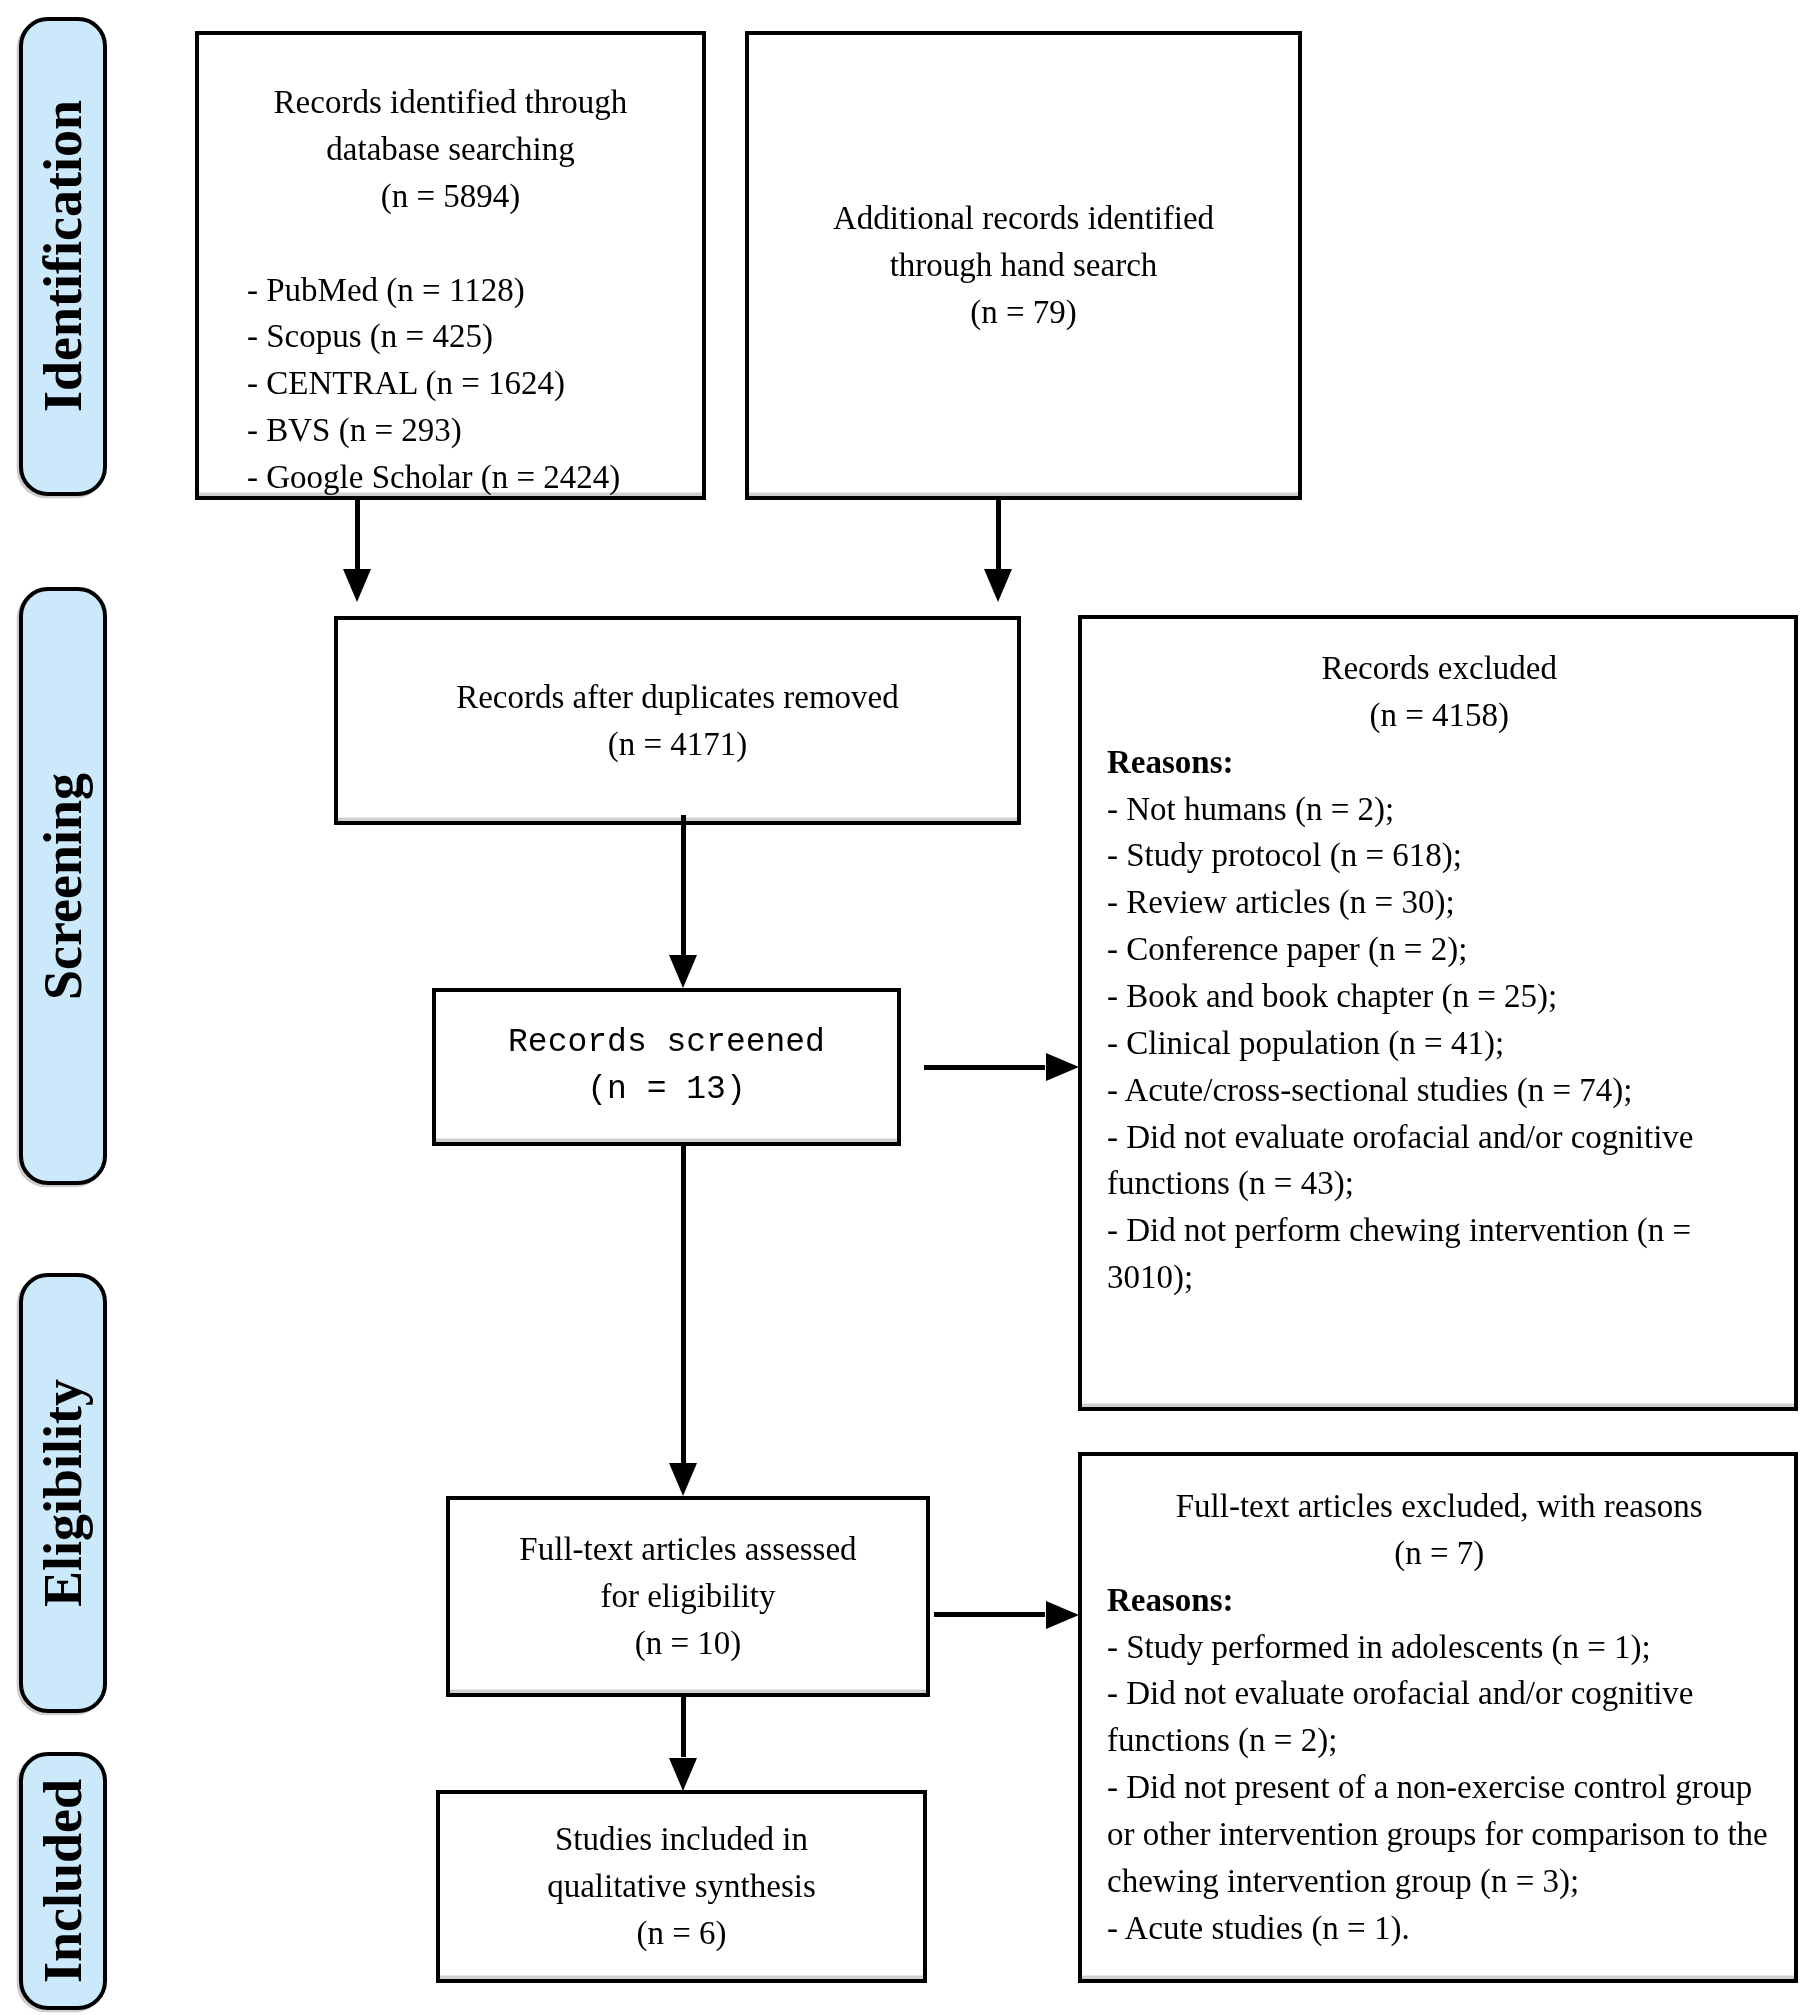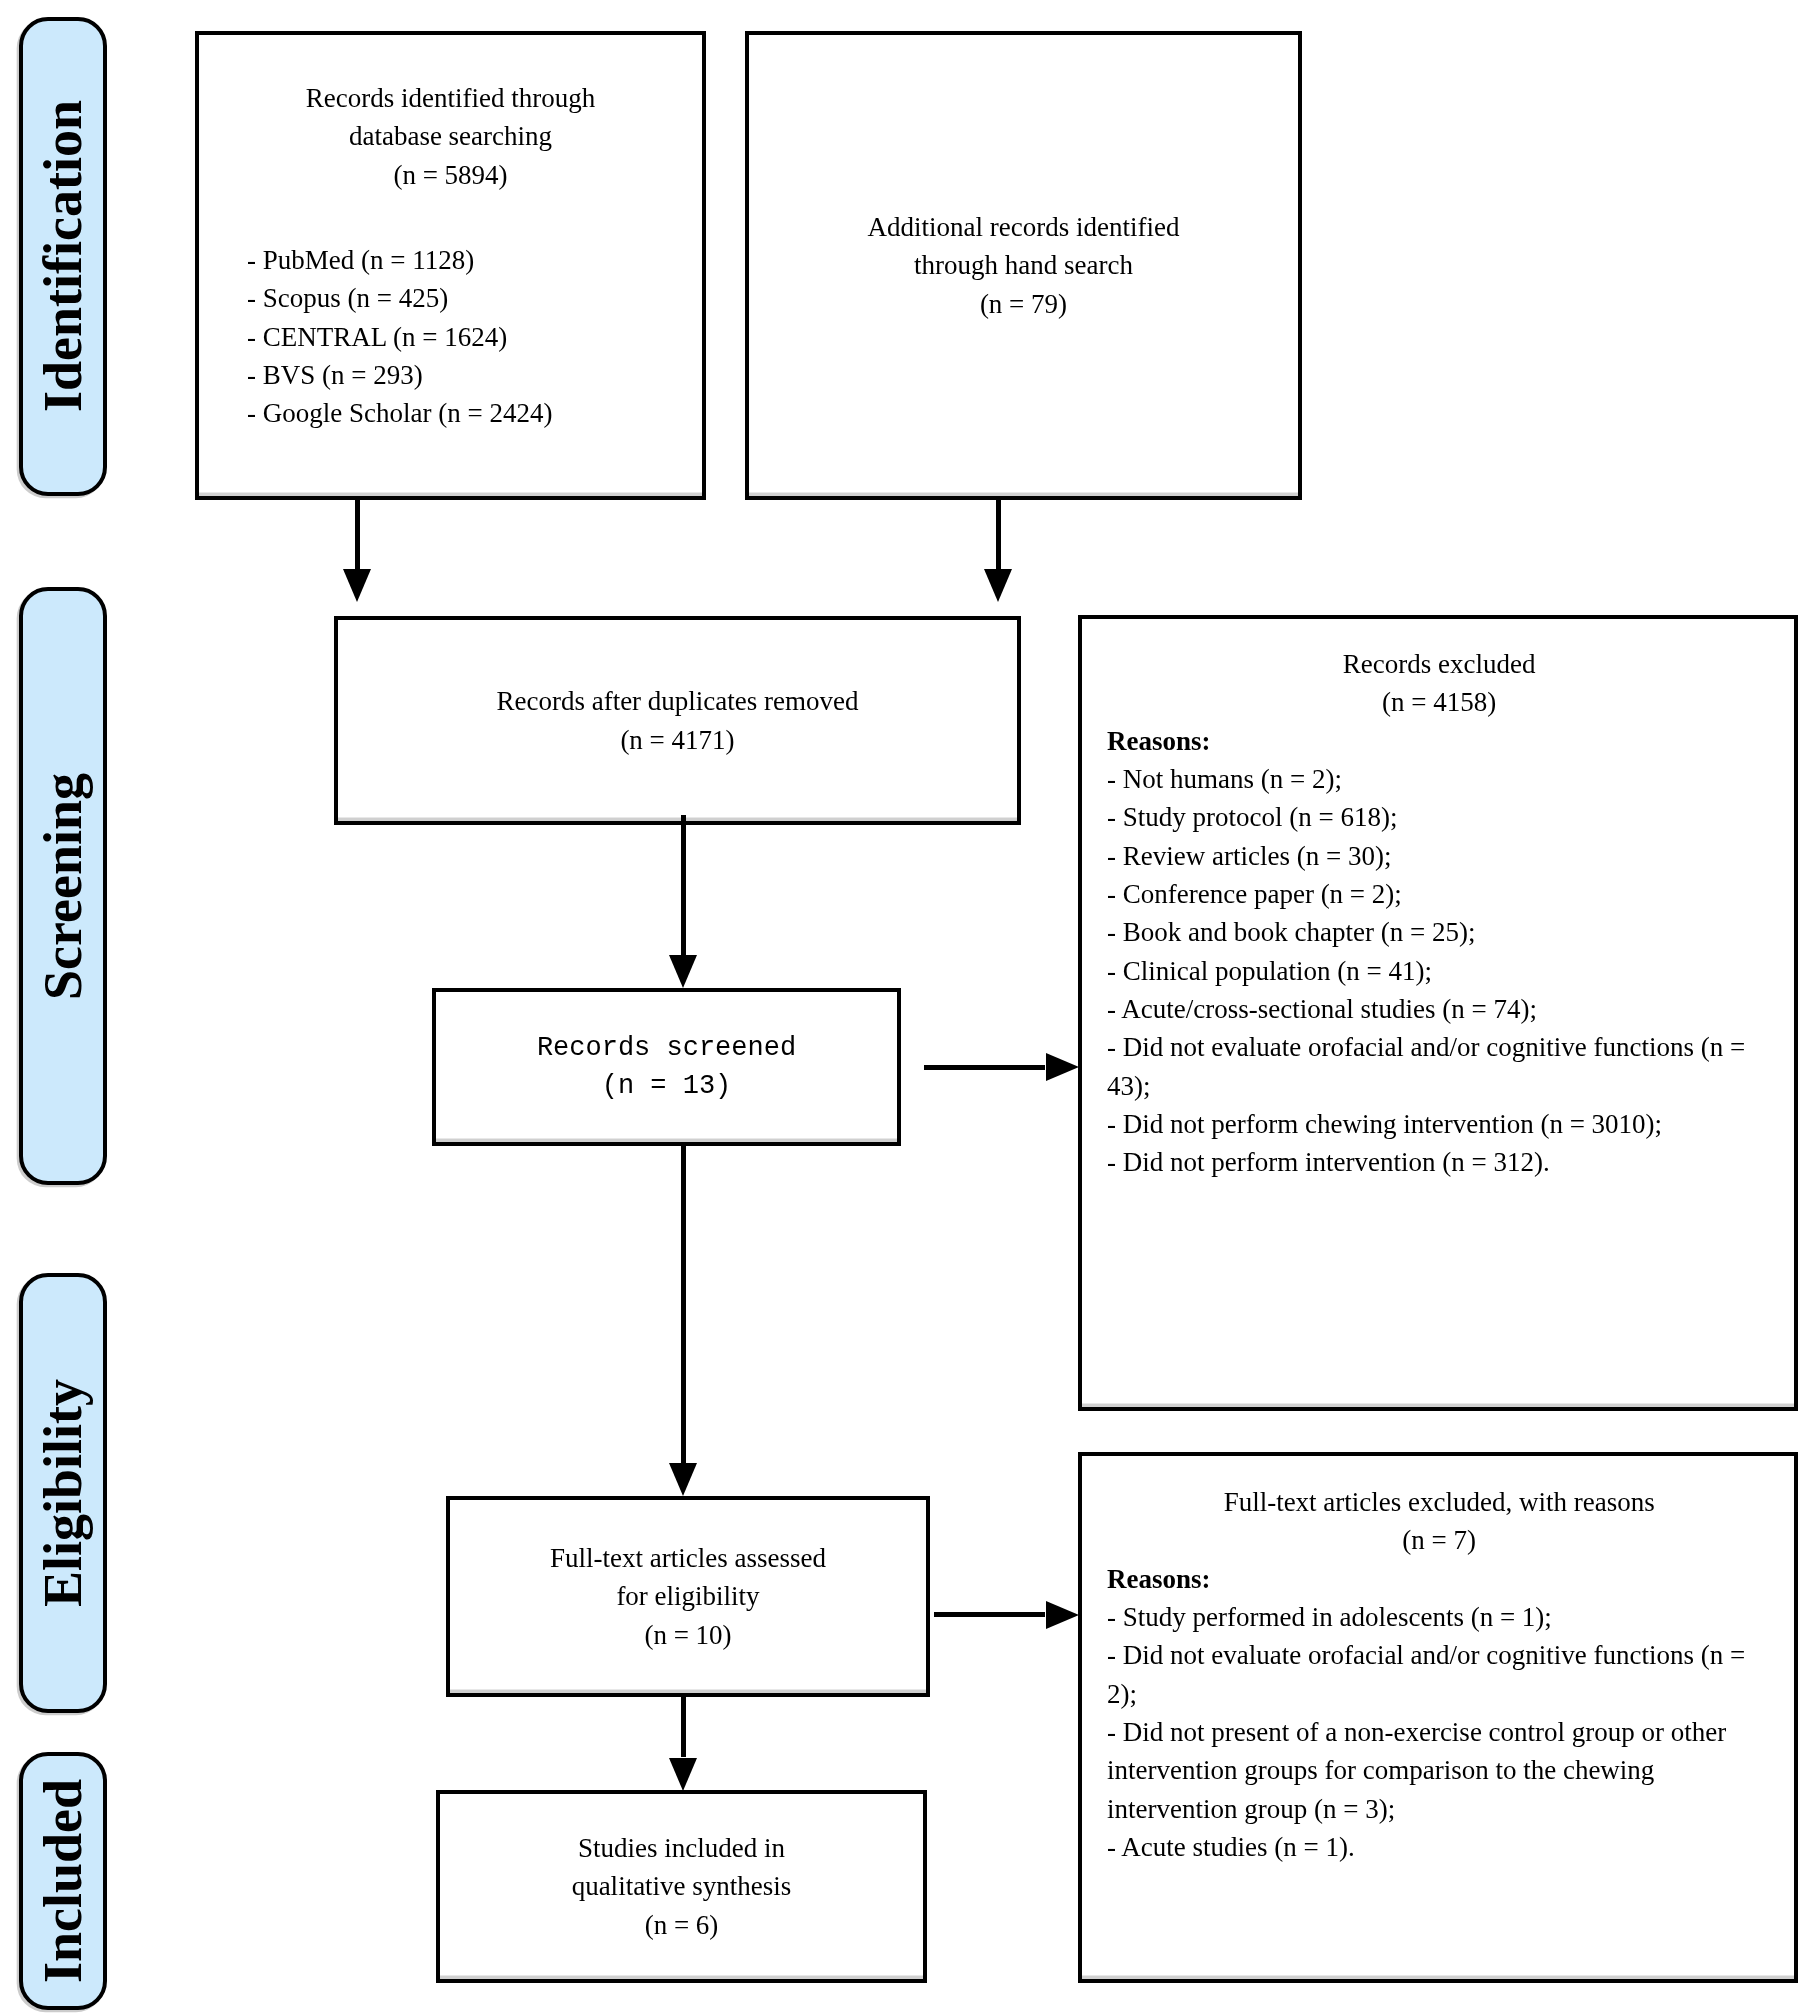--- a/index.html
+++ b/index.html
@@ -33,21 +33,21 @@
     font-size:54px;
     line-height:1;
     white-space:nowrap;
   }
   
   .fbox{
     position:absolute;
     background:var(--box-fill);
     border:4px solid var(--line);
     box-sizing:border-box;
-    font-size:27px;
+    font-size:33px;
     line-height:1.42;
     box-shadow:inset 0 -3.4px 0 rgba(120,120,120,.35);
   }
   .fbox.centered{
     display:flex;flex-direction:column;
     align-items:center;justify-content:center;
     text-align:center;
   }
   .title{white-space:pre-line;}
   .fbox.topflow{display:block;}
@@ -122,21 +122,20 @@
     <div class="rlist">
         <div class="li">- Not humans (n = 2);</div>
         <div class="li">- Study protocol (n = 618);</div>
         <div class="li">- Review articles (n = 30);</div>
         <div class="li">- Conference paper (n = 2);</div>
         <div class="li">- Book and book chapter (n = 25);</div>
         <div class="li">- Clinical population (n = 41);</div>
         <div class="li">- Acute/cross-sectional studies (n = 74);</div>
         <div class="li">- Did not evaluate orofacial and/or cognitive functions (n = 43);</div>
         <div class="li">- Did not perform chewing intervention (n = 3010);</div>
-        <div class="li">- Did not perform intervention (n = 312).</div>
       </div>
   </div>
 
   <div class="fbox centered" style="left:432px;top:988px;width:469px;height:158px;font-family:Liberation Mono, monospace;">
     <div class="title">Records screened
 (n = 13)</div>
   </div>
 
   <div class="fbox centered" style="left:446px;top:1496px;width:484px;height:201px;">
     <div class="title">Full-text articles assessed

